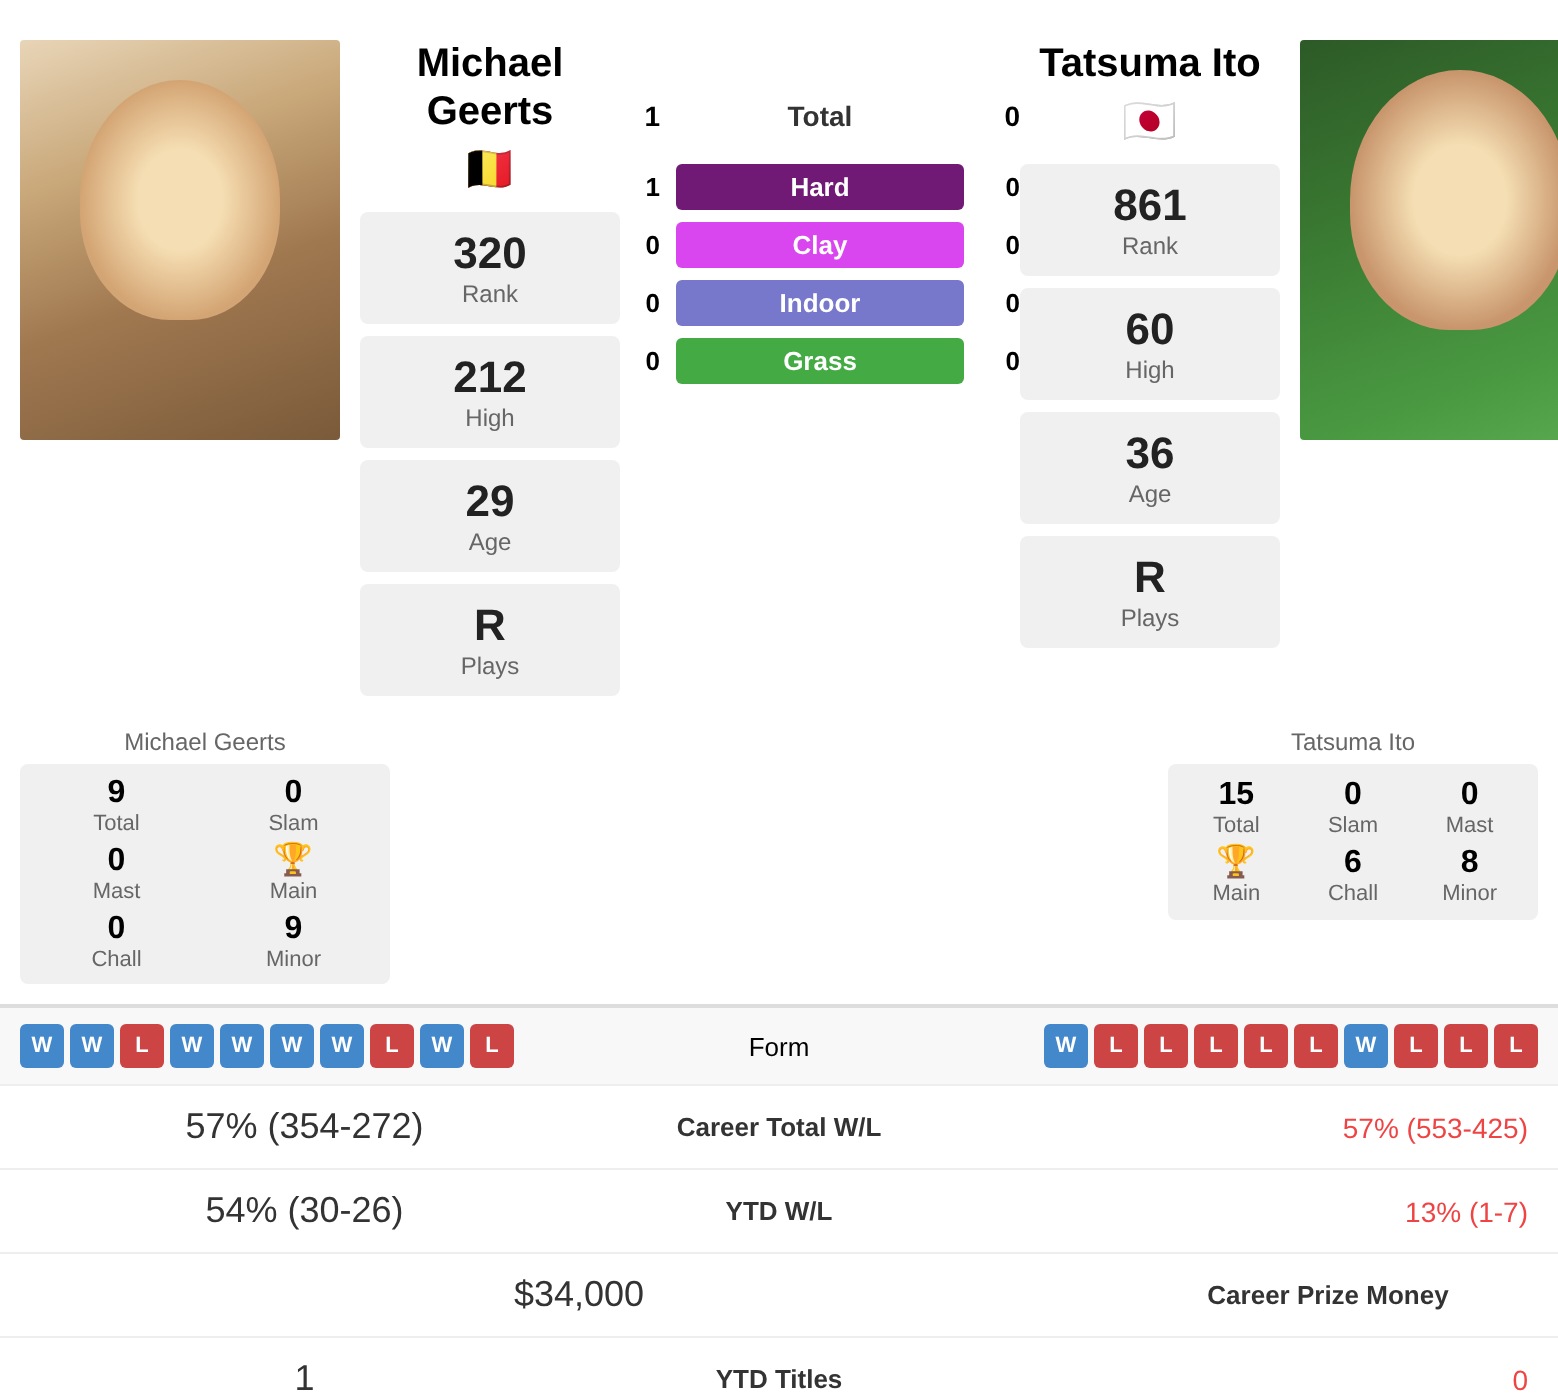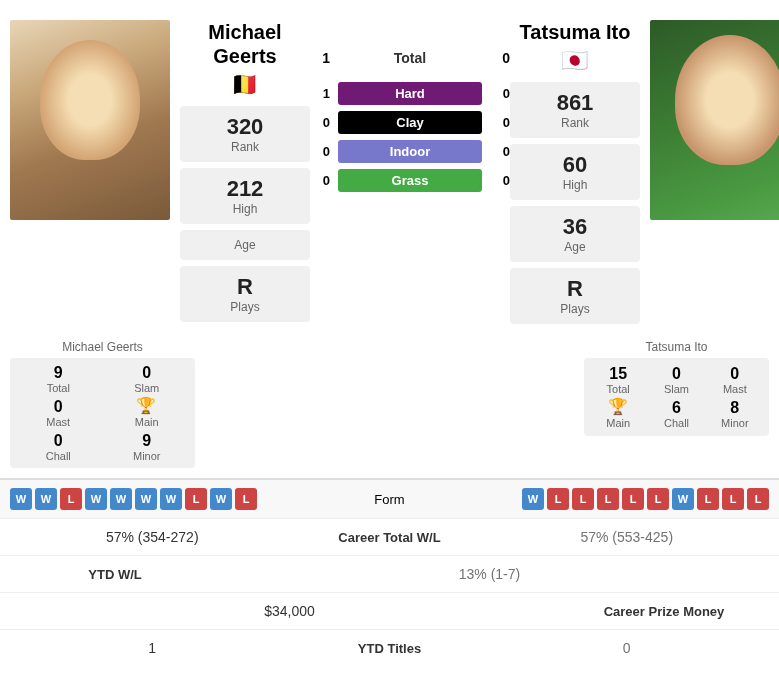--- a/index.html
+++ b/index.html
@@ -97,21 +97,21 @@
       flex: 1;
       text-align: center;
       padding: 4px 0;
       border-radius: 3px;
       color: #fff;
       font-size: 13px;
       font-weight: bold;
     }
 
     .surface-hard { background: #701a75; }
-    .surface-clay { background: #000000; }
+    .surface-clay { background: #d946ef; }
     .surface-indoor { background: #7777cc; }
     .surface-grass { background: #44aa44; }
 
     .total-row {
       display: flex;
       align-items: center;
       gap: 8px;
       font-size: 14px;
       font-weight: bold;
       margin-bottom: 8px;
@@ -183,37 +183,37 @@
       border-bottom: 1px solid #eee;
     }
 
     .stats-row:last-child {
       border-bottom: none;
     }
 
     .stats-left-val {
       flex: 1;
       text-align: center;
-      font-size: 14px;
+      font-size: 18px;
       color: #333;
     }
 
     .stats-center-label {
       width: 200px;
       text-align: center;
       font-size: 13px;
       font-weight: bold;
       color: #333;
     }
 
     .stats-right-val {
       flex: 1;
-      text-align: center;
+      text-align: right;
       font-size: 14px;
-      color: #737373;
+      color: #ef4444;
     }
   </style>
 </head>
 <body>
 
 <div style="width:779px; background:#fff; padding-bottom:10px;">
 
   <div class="top-section">
 
     <div style="width:185px; padding:10px 10px 0 10px;">
@@ -230,20 +230,21 @@
         <div class="middle-stat-value">320</div>
         <div class="middle-stat-label">Rank</div>
       </div>
 
       <div class="middle-stats">
         <div class="middle-stat-value">212</div>
         <div class="middle-stat-label">High</div>
       </div>
 
       <div class="middle-stats">
+        <div class="middle-stat-value">29</div>
         <div class="middle-stat-label">Age</div>
       </div>
 
       <div class="middle-stats">
         <div class="middle-stat-value">R</div>
         <div class="middle-stat-label">Plays</div>
       </div>
     </div>
 
     <div style="flex:1; display:flex; flex-direction:column; align-items:center; padding-top:40px; min-width:200px;">
@@ -407,20 +408,21 @@
       </div>
   </div>
 
   <div class="stats-table" id="stats-table">
       <div class="stats-row">
     <div class="stats-left-val">57% (354-272)</div>
     <div class="stats-center-label"><strong>Career Total W/L</strong></div>
     <div class="stats-right-val">57% (553-425)</div>
   </div>
       <div class="stats-row">
+    <div class="stats-left-val">54% (30-26)</div>
     <div class="stats-center-label"><strong>YTD W/L</strong></div>
     <div class="stats-right-val">13% (1-7)</div>
   </div>
       <div class="stats-row">
     <div class="stats-left-val">$34,000</div>
     <div class="stats-center-label"><strong>Career Prize Money</strong></div>
   </div>
       <div class="stats-row">
     <div class="stats-left-val">1</div>
     <div class="stats-center-label"><strong>YTD Titles</strong></div>

